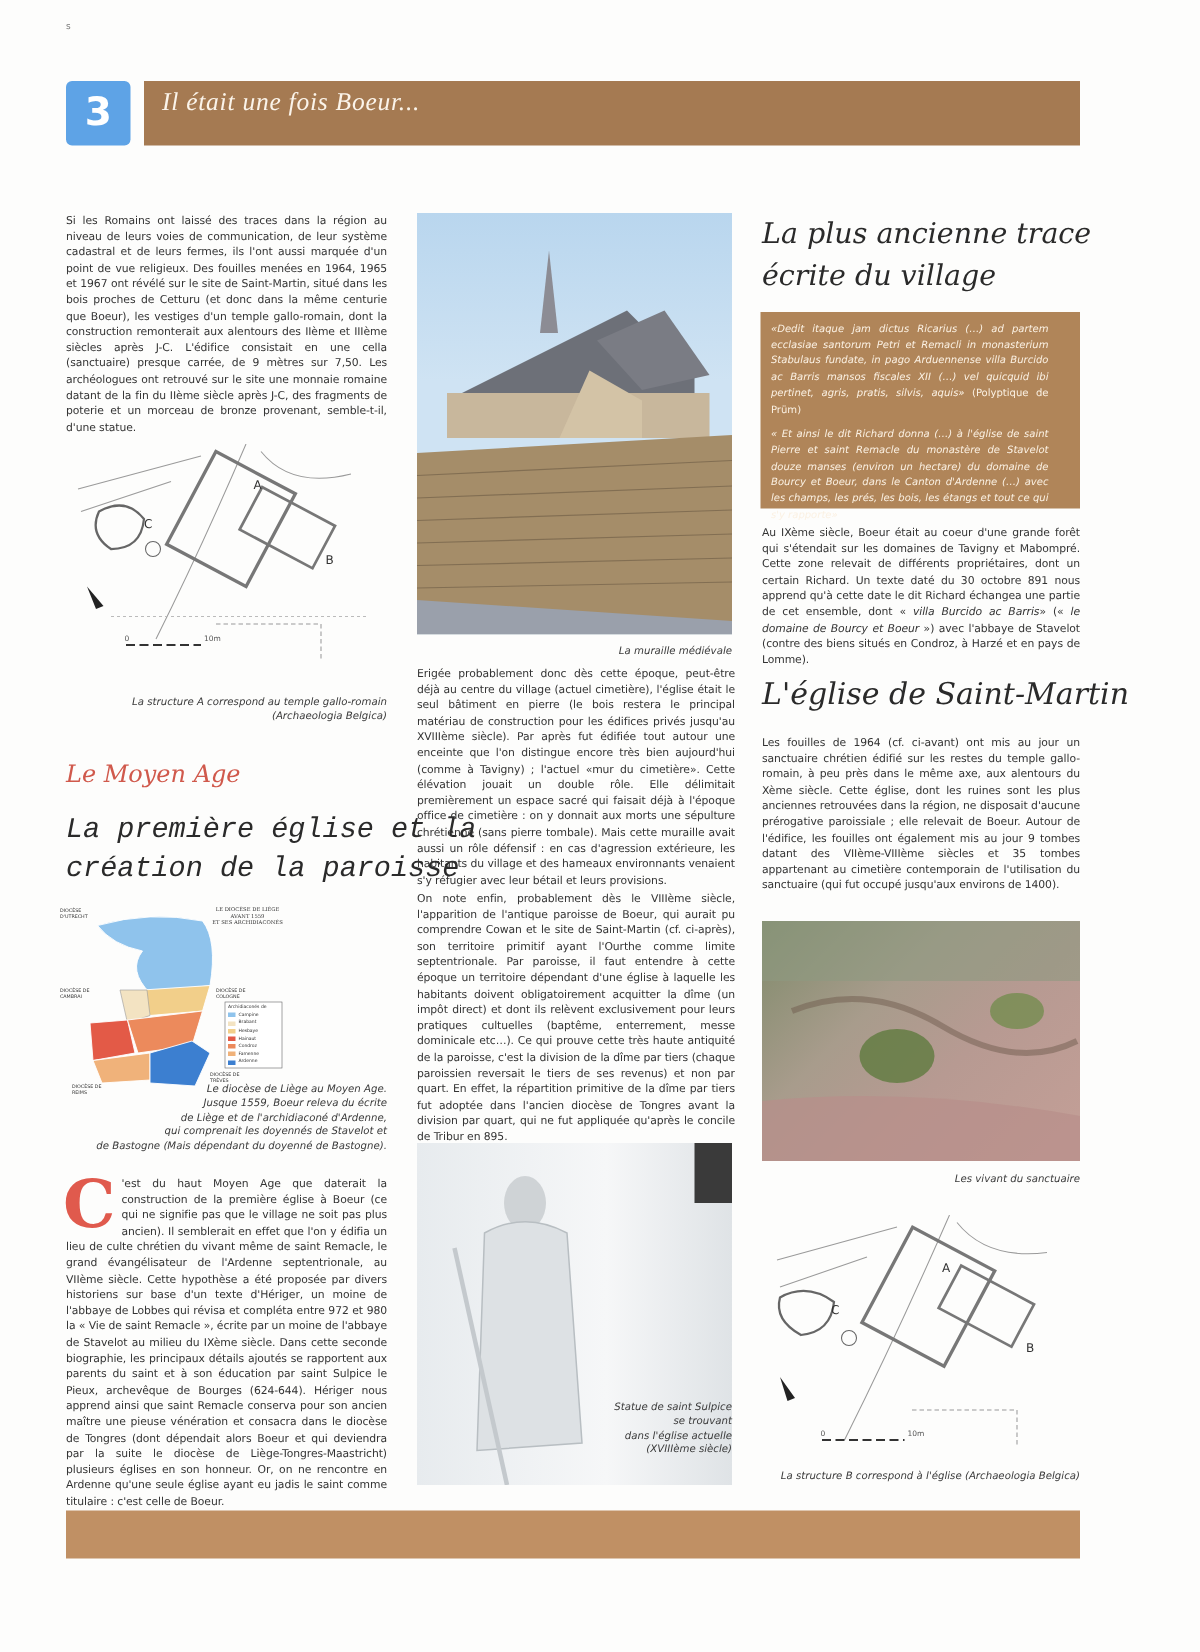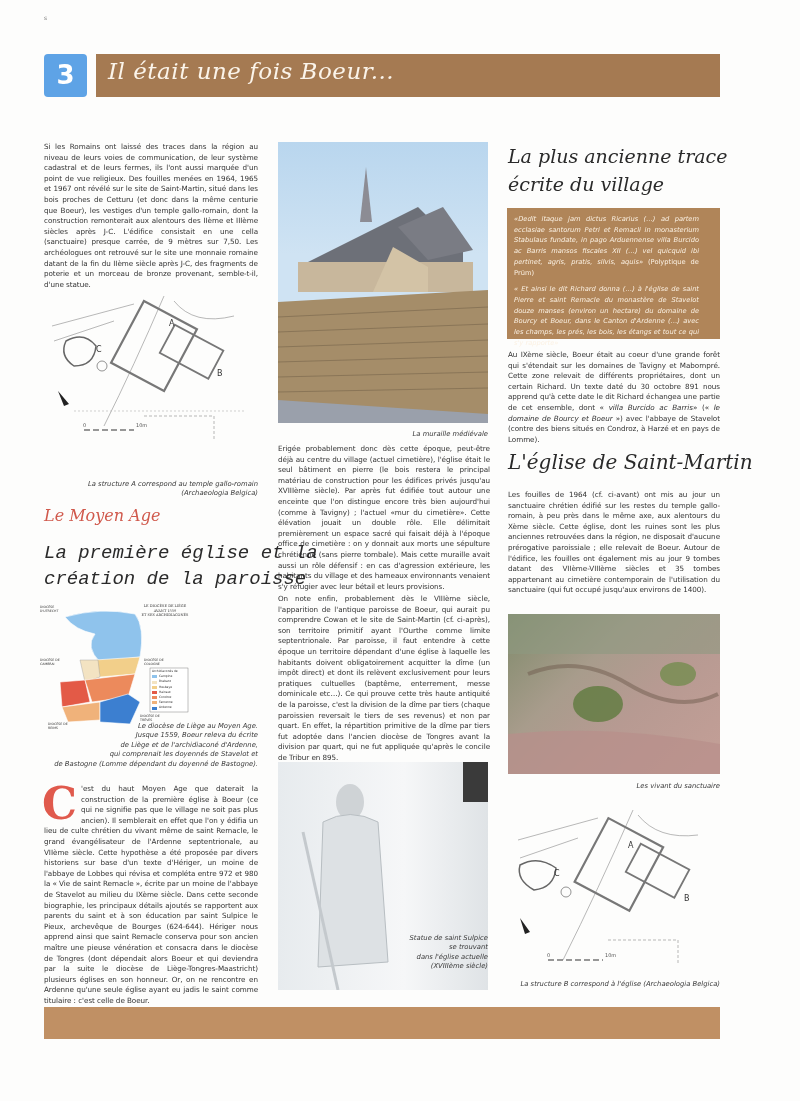--- a/index.html
+++ b/index.html
@@ -3,21 +3,21 @@
 <meta charset="utf-8">
 <style>
   html, body { margin:0; padding:0; background:#fdfdfc; }
   body { width:800px; height:1101px; position:relative; overflow:hidden; font-family:"DejaVu Sans", sans-serif; color:#2b2b2b; }
   .abs { position:absolute; }
   .body-text { font-size:7.2px; line-height:10.6px; text-align:justify; color:#333; letter-spacing:-0.05px; }
   .caption { font-size:6.8px; line-height:9.4px; font-style:italic; text-align:right; color:#3a3a3a; }
   .script { font-family:"DejaVu Serif", serif; font-style:italic; font-weight:normal; }
   .header-bar { left:96px; top:54px; width:624px; height:43px; background:#a57a52; }
   .header-num { left:44px; top:54px; width:43px; height:43px; background:#5ea3e6; border-radius:4px; color:#fff; font-weight:bold; font-size:26px; text-align:center; line-height:43px; }
-  .header-title { left:108px; top:58px; color:#fbf4ea; font-size:23px; letter-spacing:0.5px; }
+  .header-title { left:108px; top:58px; color:#fbf4ea; font-size:17px; letter-spacing:0.5px;font-family:Liberation Serif, serif; }
   .footer-bar { left:44px; top:1007px; width:676px; height:32px; background:#c09064; }
   .quote-box { left:507px; top:208px; width:213px; height:131px; background:#b08559; padding:6px 7px; box-sizing:border-box; color:#fbf1e3; font-size:6.7px; line-height:10.7px; font-style:italic; text-align:justify; }
   .quote-box p { margin:0 14px 6px 0; }
   .dropcap { float:left; color:#e05a4d; font-size:44px; line-height:34px; font-weight:bold; margin:3px 4px 0 -2px; font-family:"DejaVu Serif", serif; }
   .img { overflow:hidden; }
   .section-red { color:#d0594c; }
 </style>
 </head>
 <body>
 
@@ -45,21 +45,21 @@
     </g>
     <path d="M14 95 L25 108 L20 110 Z" fill="#222"></path>
     <line x1="40" y1="134" x2="90" y2="134" stroke="#333" stroke-width="1.2" stroke-dasharray="6 3"></line>
     <text x="39" y="131" font-size="5" fill="#555">0</text>
     <text x="92" y="131" font-size="5" fill="#555">10m</text>
     <text x="125" y="30" font-size="8" fill="#333">A</text>
     <text x="173" y="80" font-size="8" fill="#333">B</text>
     <text x="52" y="56" font-size="8" fill="#333">C</text>
   </svg>
 </div>
-<div class="abs caption" style="left:44px;top:464px;width:214px;margin-top:16px;">
+<div class="abs caption" style="left:44px;top:464px;width:214px;">
   <div>La structure A correspond au temple gallo-romain</div>
   <div>(Archaeologia Belgica)</div>
 </div>
 
 <div class="abs script section-red" style="left:44px;top:506px;font-size:16px;">Le Moyen Age</div>
 <div class="abs script" style="left:44px;top:540px;font-size:19px;line-height:26px;color:#2a2a2a;font-family:Liberation Mono, monospace;">
   <div>La première église et la</div>
   <div>création de la paroisse</div>
 </div>
 
@@ -116,21 +116,21 @@
           <span>Ardenne</span>
         </div>
       </div>
   </div>
 </div>
 <div class="abs caption" style="left:40px;top:722px;width:218px;">
   <div>Le diocèse de Liège au Moyen Age.</div>
   <div>Jusque 1559, Boeur releva du écrite</div>
   <div>de Liège et de l'archidiaconé d'Ardenne,</div>
   <div>qui comprenait les doyennés de Stavelot et</div>
-  <div>de Bastogne (Lomme dépendant du doyenné de Bastogne).</div>
+  <div>de Bastogne (Mais dépendant du doyenné de Bastogne).</div>
 </div>
 
 <div class="abs body-text" style="left:44px;top:784px;width:214px;">
   <span class="dropcap">C</span><span>'est du haut Moyen Age que daterait la construction de la première église à Boeur (ce qui ne signifie pas que le village ne soit pas plus ancien). Il semblerait en effet que l'on y édifia un lieu de culte chrétien du vivant même de saint Remacle, le grand évangélisateur de l'Ardenne septentrionale, au VIIème siècle. Cette hypothèse a été proposée par divers historiens sur base d'un texte d'Hériger, un moine de l'abbaye de Lobbes qui révisa et compléta entre 972 et 980 la « Vie de saint Remacle », écrite par un moine de l'abbaye de Stavelot au milieu du IXème siècle. Dans cette seconde biographie, les principaux détails ajoutés se rapportent aux parents du saint et à son éducation par saint Sulpice le Pieux, archevêque de Bourges (624-644). Hériger nous apprend ainsi que saint Remacle conserva pour son ancien maître une pieuse vénération et consacra dans le diocèse de Tongres (dont dépendait alors Boeur et qui deviendra par la suite le diocèse de Liège-Tongres-Maastricht) plusieurs églises en son honneur. Or, on ne rencontre en Ardenne qu'une seule église ayant eu jadis le saint comme titulaire : c'est celle de Boeur.</span>
 </div>
 
 <div class="abs img" style="left:278px;top:142px;width:210px;height:281px;background:linear-gradient(#b9d6ee 0%, #cfe3f3 40%);">
   <svg width="210" height="281" viewBox="0 0 210 281">
     <polygon points="82,80 88,25 94,80" fill="#8c8c94"></polygon>
     <polygon points="20,125 140,65 185,110 185,135 20,140" fill="#6d7078"></polygon>

